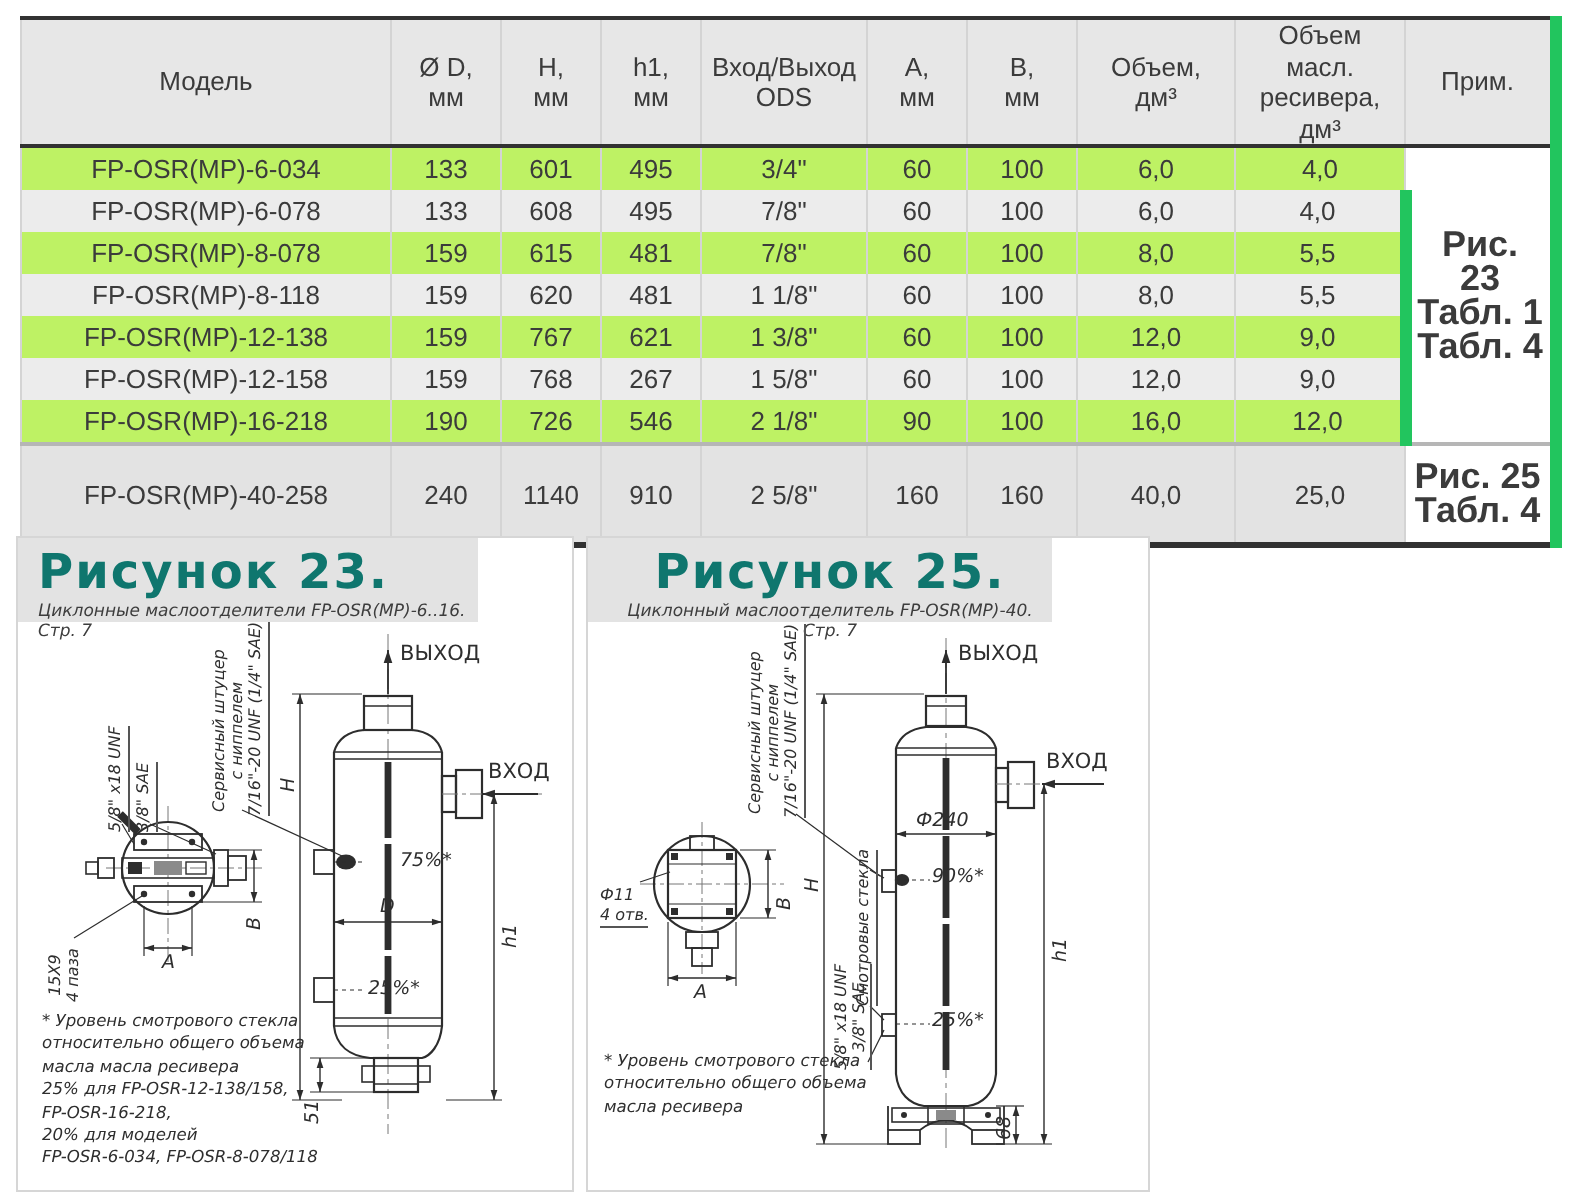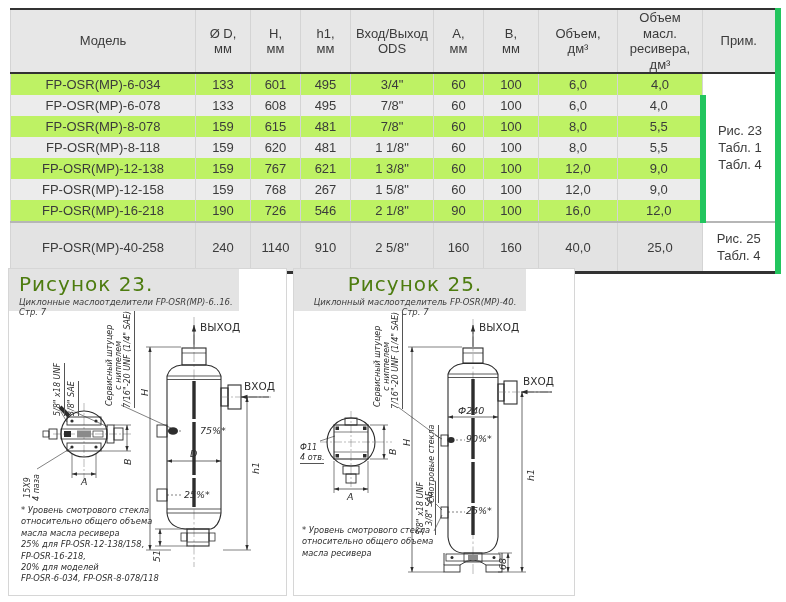--- a/index.html
+++ b/index.html
@@ -12,30 +12,30 @@
                border-top:2px solid #323232; border-bottom:3px solid #323232; }
   table.spec th, table.spec td { border-left:1px solid #d4d4d4; padding:0 3px; vertical-align:middle; }
   table.spec th:last-child, table.spec td:last-child { border-right:6px solid #22c55e; }
   table.spec th { background:#e7e7e7; font-weight:normal; text-align:center; white-space:pre-line;
                   height:44px; line-height:1.2; border-bottom:2px solid #323232; }
   table.spec td { text-align:center; height:21px; }
   td.model { text-align:left; padding-left:12px; }
   tr.r-even td { background:#ececec; }
   tr.r-odd  td { background:#bef264; }
   tr.r-last td { background:#e3e3e3; border-top:2px solid #b6b6b6; height:48px; }
-  td.notecell { background:#ffffff !important; white-space:pre-line; line-height:17px; font-size:13px; }
+  td.notecell { background:#ffffff !important; white-space:pre-line; line-height:17px; font-size:18px;font-weight:bold; }
 
   
   .figpanel { position:absolute; top:268px; height:328px; background:#fff; border:1px solid #d6d6d6; box-sizing:border-box; }
   #fig23 { left:8px;   width:279px; }
   #fig25 { left:293px; width:282px; }
   .figband { position:absolute; left:0; top:0; height:42px; background:#e3e3e3; box-sizing:border-box; padding:3px 0 0 10px; }
   #fig23 .figband { width:230px; }
   #fig25 .figband { width:232px;text-align:center; }
-  .figtitle { font-family:"DejaVu Sans", sans-serif; font-size:20px; letter-spacing:1px; color:#4d7c0f; }
+  .figtitle { font-family:"DejaVu Sans", sans-serif; font-size:24px; letter-spacing:1px; color:#0f766e;font-weight:bold; }
   .figsub   { font-family:"DejaVu Sans", sans-serif; font-style:italic; font-size:8.5px; color:#3d3d3d; margin-top:1px; }
 
   .figpanel svg { position:absolute; left:0; top:0; }
 
   .lbl  { position:absolute; font:italic 8px "DejaVu Sans", sans-serif; color:#2e2e2e; white-space:pre-line; line-height:9.5px; }
   .dim  { position:absolute; font:italic 9.5px "DejaVu Sans", sans-serif; color:#2e2e2e; white-space:pre; }
   .flow { position:absolute; font:10.5px "DejaVu Sans", sans-serif; color:#2e2e2e; white-space:pre; }
   .rot  { display:inline-block; transform:rotate(-90deg); transform-origin:0 0; white-space:pre; text-align:center; }
   .underl { border-bottom:1px solid #555; padding-bottom:1px; }
   .note { position:absolute; font:italic 8.3px "DejaVu Sans", sans-serif; line-height:11.4px; color:#2e2e2e; white-space:pre-line; }

